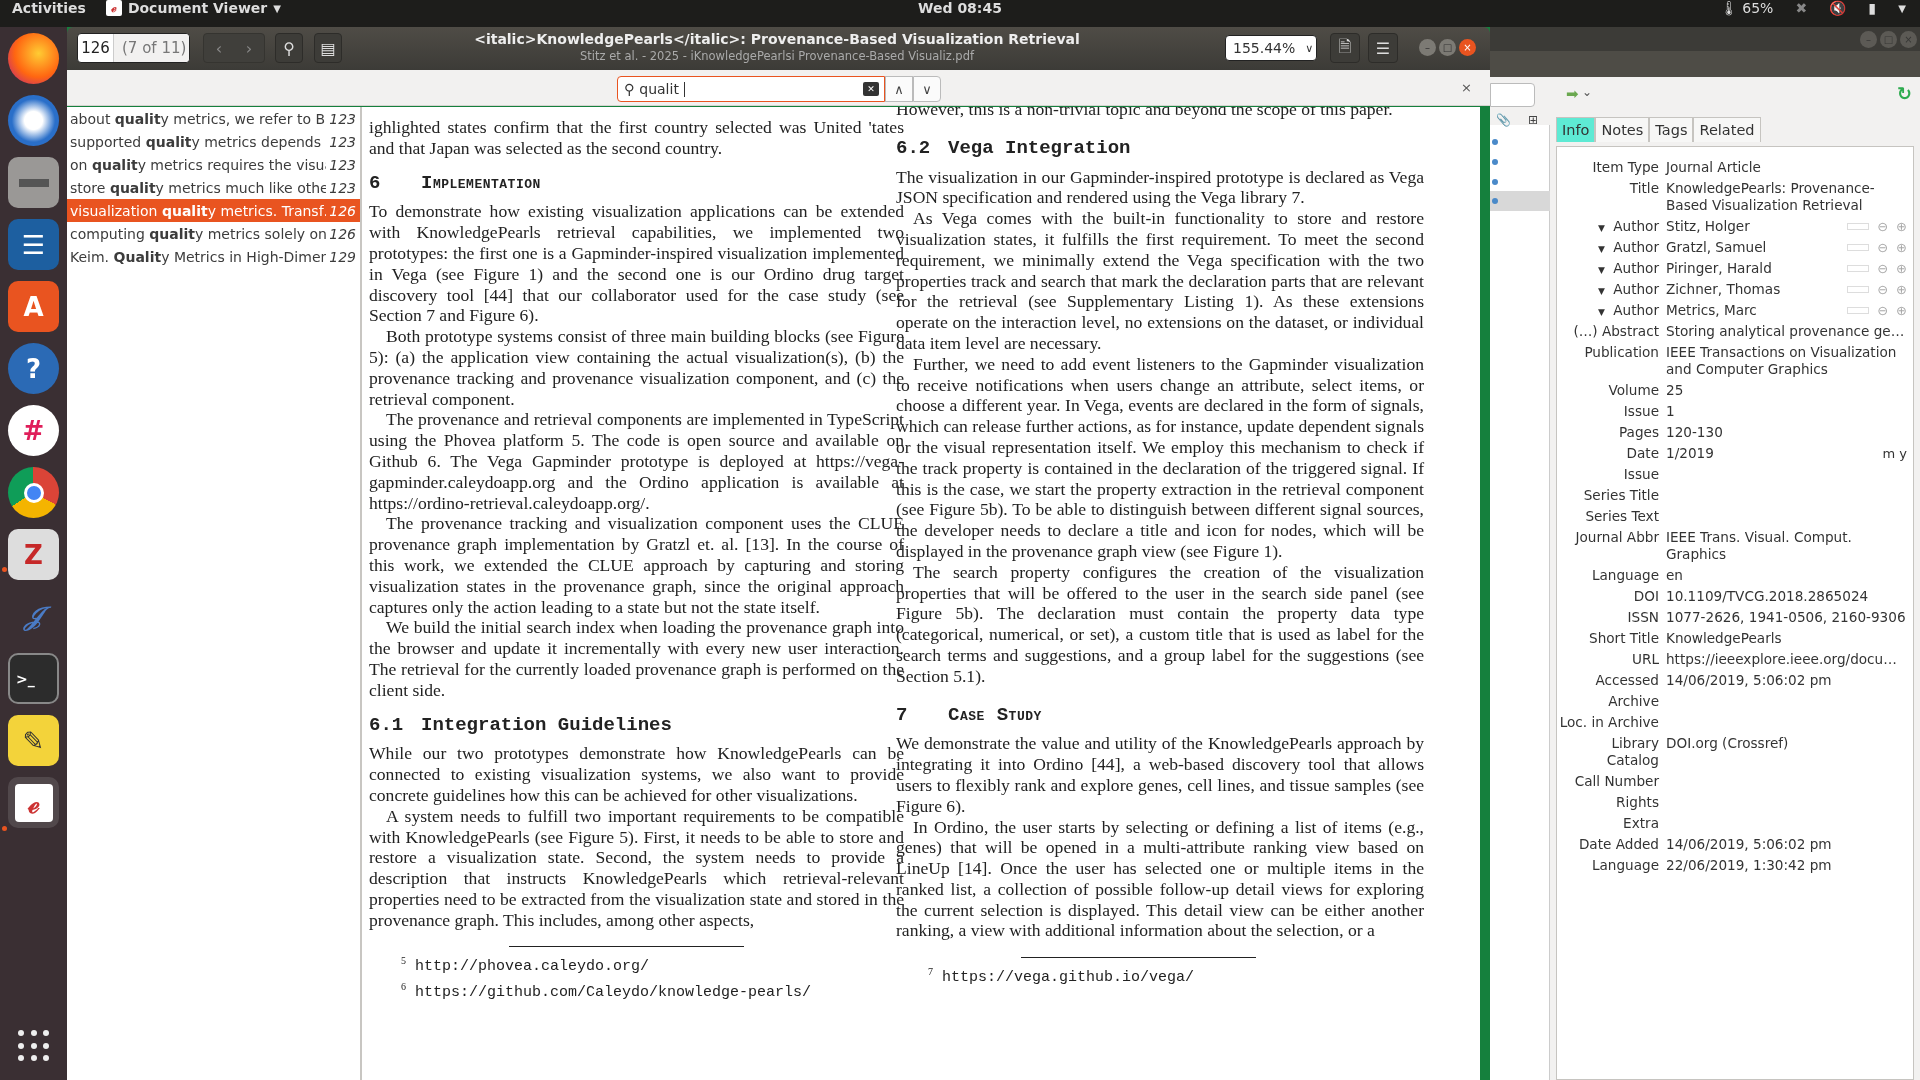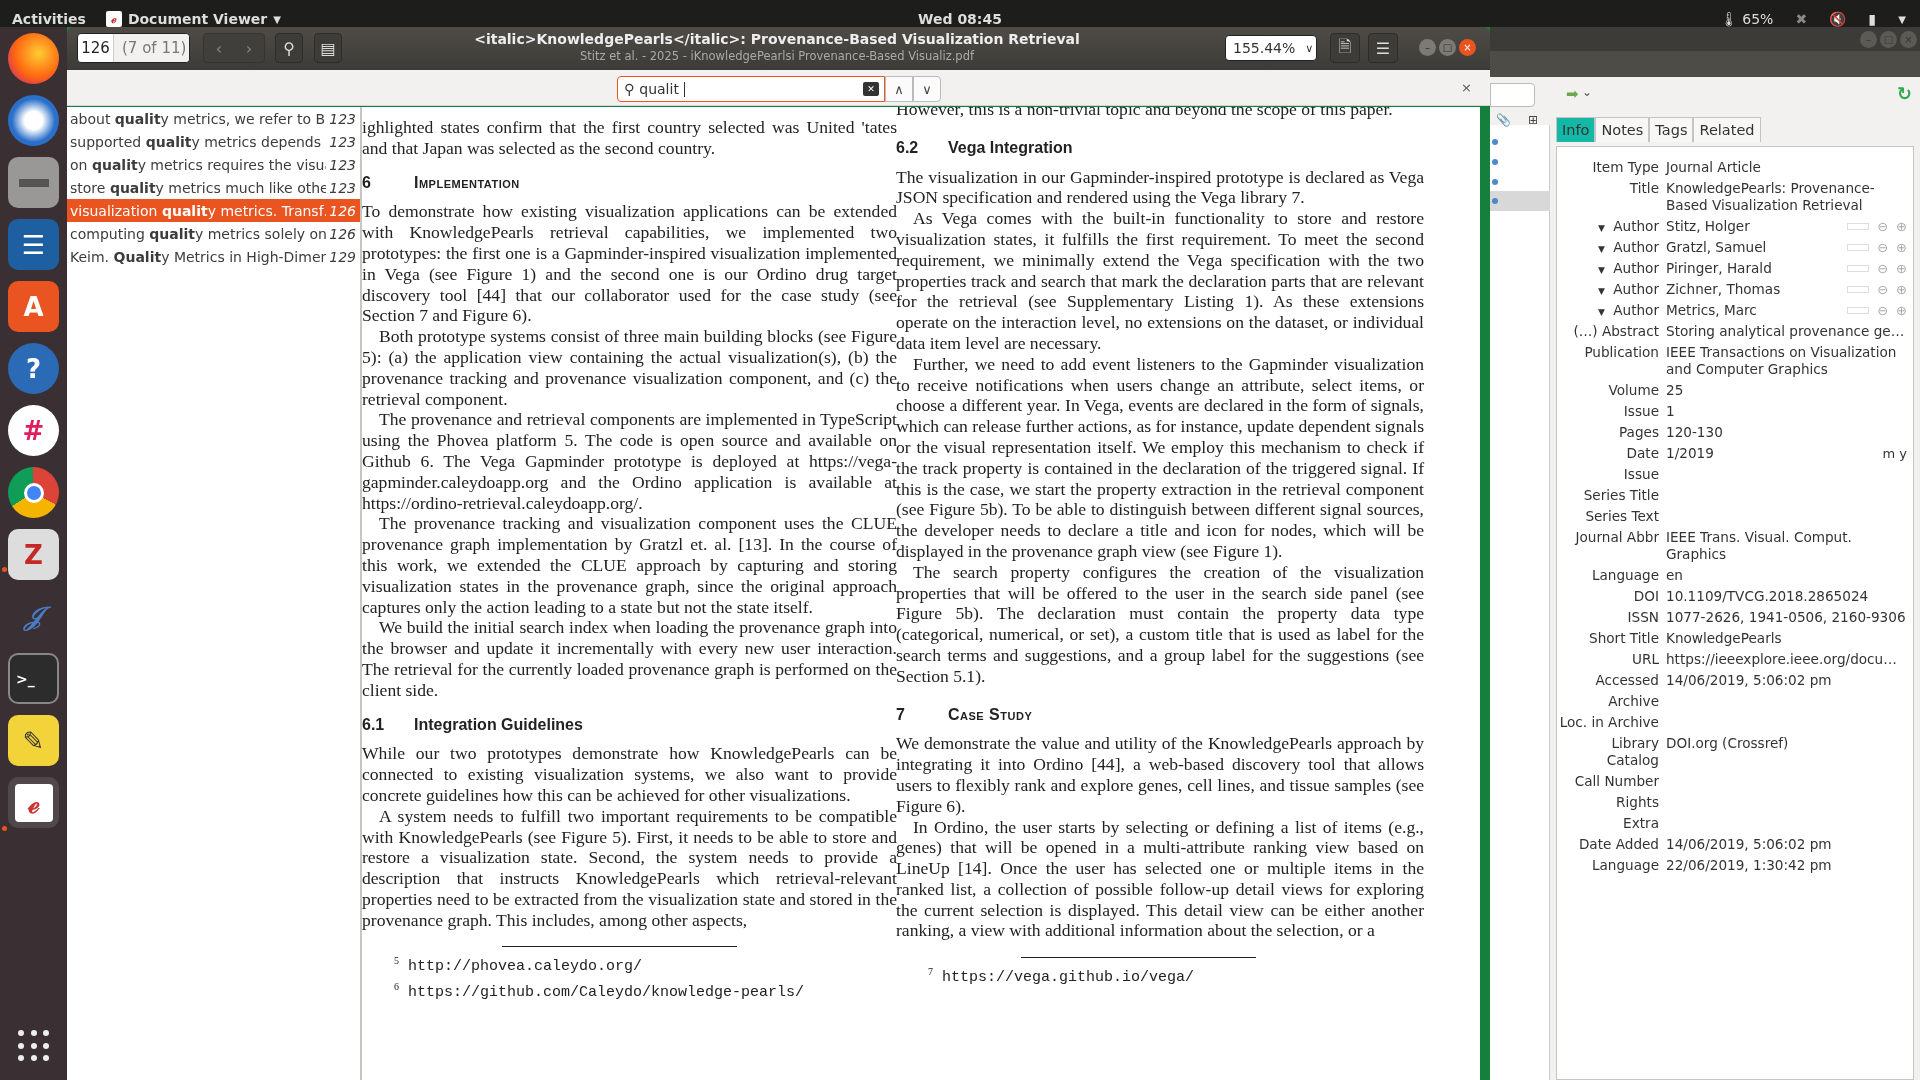--- a/index.html
+++ b/index.html
@@ -1,17 +1,17 @@
 <!DOCTYPE html>
 <html><head>
 <meta charset="utf-8">
 <style>
 *{box-sizing:border-box;margin:0;padding:0}
 html,body{width:1920px;height:1080px;overflow:hidden;background:#3c3b37;font-family:"DejaVu Sans","Liberation Sans",sans-serif}
-.topbar{position:absolute;left:0;top:0;width:1920px;height:27px;background:#1d1d1b;color:#ddd;font-size:14px;display:flex;align-items:flex-end}
+.topbar{position:absolute;left:0;top:0;width:1920px;height:27px;background:#1d1d1b;color:#ddd;font-size:14px;display:flex;align-items:flex-start}
 .topbar .act{padding:0 12px;font-weight:bold}
 .topbar .app{display:flex;align-items:center;gap:6px;margin-left:8px;font-weight:bold}
 .topbar .app .ico{width:16px;height:16px;background:#fff;border-radius:2px;color:#c33;font-size:12px;line-height:16px;text-align:center;font-family:"DejaVu Serif",serif}
 .topbar .clock{position:absolute;left:0;right:0;text-align:center;font-weight:bold;pointer-events:none}
 .topbar .tray{position:absolute;right:14px;display:flex;gap:22px;align-items:center}
 .dock{position:absolute;left:0;top:27px;width:67px;height:1053px;background:#3a2f33}
 .dock .di{position:absolute;left:8px;width:51px;height:51px;border-radius:10px;display:flex;align-items:center;justify-content:center;font-size:26px;font-weight:bold;color:#fff}
 .dock .dot{position:absolute;left:2px;width:5px;height:5px;border-radius:50%;background:#e95420}
 .dock .grid{position:absolute;left:18px;top:1003px;width:32px;height:32px;display:grid;grid-template-columns:repeat(3,1fr);gap:6px}
 .dock .grid span{width:6px;height:6px;background:#eee;border-radius:50%}
@@ -34,35 +34,35 @@
 .results{position:absolute;left:0;top:80px;width:295px;height:973px;background:#fff;border-right:2px solid #c8c6c2}
 .res{height:23px;display:flex;align-items:center;font-size:14px;color:#3c3c3c;padding-left:3px;white-space:nowrap}
 .res .t{flex:1;overflow:hidden}
 .res .t b{font-weight:bold}
 .res .p{width:34px;text-align:right;font-style:italic;padding-right:4px}
 .res.sel{background:#e95420;color:#fff}
 .page{position:absolute;left:295px;top:80px;width:1118px;height:973px;background:#fff;overflow:hidden;font-family:"Liberation Serif","DejaVu Serif",serif;color:#222;font-size:17.6px;line-height:20.8px}
 .col{position:absolute;top:0;width:535px}
 .col p{text-align:justify}
 .col .ind{text-indent:17px}
-.h{font-family:Liberation Sans, sans-serif;font-weight:bold;font-size:16px;margin:14px 0 8px}
+.h{font-family:Liberation Mono, monospace;font-weight:bold;font-size:19px;margin:14px 0 8px}
 .h .n{display:inline-block;width:52px}
 .sc{font-variant:small-caps;letter-spacing:.5px}
 .fnrule{width:235px;border-top:1px solid #222;margin:16px 0 4px 140px}
 .fn{font-family:"Liberation Mono",monospace;font-size:15px;line-height:20px;padding-left:32px}
 .fn sup{font-family:"Liberation Serif",serif;font-size:10px}
 
 .zt{position:absolute;left:1490px;top:27px;width:430px;height:1053px;background:#f2f1f0}
 .zt-head{position:absolute;left:0;top:0;width:100%;height:24px;background:#3c3b37}
 .zt-tool{position:absolute;left:0;top:24px;width:100%;height:26px;background:#4e4c46}
 .zt-bar{position:absolute;left:0;top:50px;width:100%;height:48px;background:#f2f1f0}
 .zt-left{position:absolute;left:0;top:98px;width:60px;height:955px;background:#fff;border-right:1px solid #ccc}
 .tabs{position:absolute;left:66px;top:90px;display:flex}
 .tab{border:1px solid #c6c4c0;border-bottom:none;padding:4px 5px;font-size:14.5px;color:#333;background:#f7f7f6}
-.tab.active{background:#14b8a6}
+.tab.active{background:#5eead4}
 .info{position:absolute;left:66px;top:119px;width:358px;height:934px;background:#fff;border:1px solid #c6c4c0;padding-top:12px}
 .row{display:flex;font-size:13.6px;line-height:17px;color:#333;margin-bottom:4px;position:relative}
 .row .k{width:109px;text-align:right;padding-right:7px;flex-shrink:0;color:#333}
 .row .v{width:240px;white-space:normal}
 .row .tri{position:absolute;left:41px;top:2px;font-size:9px}
 .row .ctl{position:absolute;right:6px;top:0;display:flex;gap:8px;align-items:center;color:#aaa;font-size:13px}
 .row .ctl .bar{width:22px;height:7px;border:1px solid #ddd}
 </style>
 </head>
 <body>
@@ -396,21 +396,21 @@
         <span class="t"><span>computing </span><b>qualit</b><span>y metrics solely on …</span></span>
         <span class="p">126</span>
       </div>
       <div class="res">
         <span class="t"><span>Keim. </span><b>Qualit</b><span>y Metrics in High-Dimen…</span></span>
         <span class="p">129</span>
       </div>
     </div>
 
   <div class="page">
-    <div class="col" style="left:0;padding-left:0">
+    <div class="col" style="left:7px;padding-left:0">
       <p style="margin-top:10px">ighlighted states confirm that the first country selected was United 'tates and that Japan was selected as the second country.</p>
       <div class="h"><span class="n">6</span><span class="sc">Implementation</span></div>
       <p>To demonstrate how existing visualization applications can be extended with KnowledgePearls retrieval capabilities, we implemented two prototypes: the first one is a Gapminder-inspired visualization implemented in Vega (see Figure 1) and the second one is our Ordino drug target discovery tool [44] that our collaborator used for the case study (see Section 7 and Figure 6).</p>
       <p class="ind">Both prototype systems consist of three main building blocks (see Figure 5): (a) the application view containing the actual visualization(s), (b) the provenance tracking and provenance visualization component, and (c) the retrieval component.</p>
       <p class="ind">The provenance and retrieval components are implemented in TypeScript using the Phovea platform 5. The code is open source and available on Github 6. The Vega Gapminder prototype is deployed at https://vega-gapminder.caleydoapp.org and the Ordino application is available at https://ordino-retrieval.caleydoapp.org/.</p>
       <p class="ind">The provenance tracking and visualization component uses the CLUE provenance graph implementation by Gratzl et. al. [13]. In the course of this work, we extended the CLUE approach by capturing and storing visualization states in the provenance graph, since the original approach captures only the action leading to a state but not the state itself.</p>
       <p class="ind">We build the initial search index when loading the provenance graph into the browser and update it incrementally with every new user interaction. The retrieval for the currently loaded provenance graph is performed on the client side.</p>
       <div class="h"><span class="n">6.1</span><span>Integration Guidelines</span></div>
       <p>While our two prototypes demonstrate how KnowledgePearls can be connected to existing visualization systems, we also want to provide concrete guidelines how this can be achieved for other visualizations.</p>
       <p class="ind">A system needs to fulfill two important requirements to be compatible with KnowledgePearls (see Figure 5). First, it needs to be able to store and restore a visualization state. Second, the system needs to provide a description that instructs KnowledgePearls which retrieval-relevant properties need to be extracted from the visualization state and stored in the provenance graph. This includes, among other aspects,</p>

